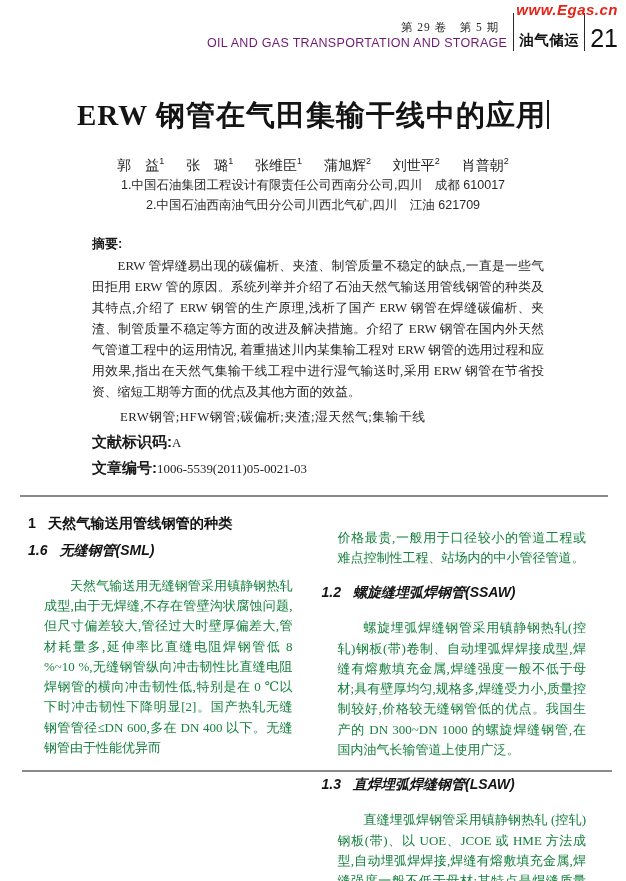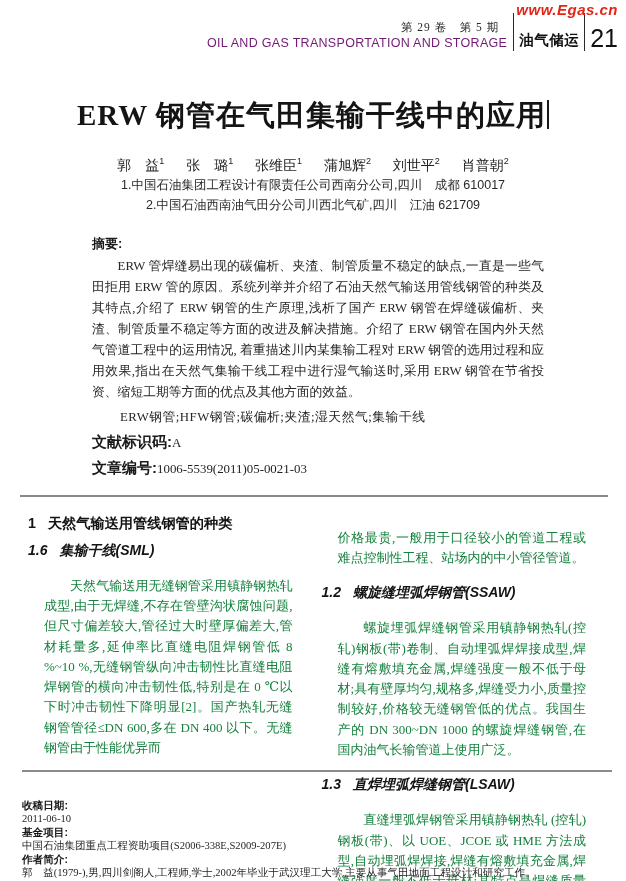--- a/index.html
+++ b/index.html
@@ -140,41 +140,33 @@
 </div>
 
 <hr class="rule">
 
 <div class="columns">
   <div class="col">
     <div class="sec-h">
       <span class="no">1</span><span>天然气输送用管线钢管的种类</span>
     </div>
     <div class="sub-h">
-      <span class="no">1.6</span><span>集输干线(SML)</span>
+      <span class="no">1.6</span><span>无缝钢管(SML)</span>
     </div>
     <p class="bodytext">天然气输送用无缝钢管采用镇静钢热轧成型,由于无焊缝,不存在管壁沟状腐蚀问题,但尺寸偏差较大,管径过大时壁厚偏差大,管材耗量多,延伸率比直缝电阻焊钢管低 8 %~10 %,无缝钢管纵向冲击韧性比直缝电阻焊钢管的横向冲击韧性低,特别是在 0 ℃以下时冲击韧性下降明显[2]。国产热轧无缝钢管管径≤DN 600,多在 DN 400 以下。无缝钢管由于性能优异而</p>
   </div>
 
   <div class="col">
     <p class="bodytext noindent">价格最贵,一般用于口径较小的管道工程或难点控制性工程、站场内的中小管径管道。</p>
     <div class="sub-h">
       <span class="no">1.2</span><span>螺旋缝埋弧焊钢管(SSAW)</span>
     </div>
     <p class="bodytext">螺旋埋弧焊缝钢管采用镇静钢热轧(控轧)钢板(带)卷制、自动埋弧焊焊接成型,焊缝有熔敷填充金属,焊缝强度一般不低于母材;具有壁厚均匀,规格多,焊缝受力小,质量控制较好,价格较无缝钢管低的优点。我国生产的 DN 300~DN 1000 的螺旋焊缝钢管,在国内油气长输管道上使用广泛。</p>
     <div class="sub-h">
       <span class="no">1.3</span><span>直焊埋弧焊缝钢管(LSAW)</span>
     </div>
     <p class="bodytext">直缝埋弧焊钢管采用镇静钢热轧 (控轧) 钢板(带)、以 UOE、JCOE 或 HME 方法成型,自动埋弧焊焊接,焊缝有熔敷填充金属,焊缝强度一般不低于母材;其特点是焊缝质量好,端口尺寸精度高,易于对口焊</p>
   </div>
 </div>
 
 <div class="footer">
   <hr class="frule">
-  <div class="fblock">
-    <div class="fline flabel">收稿日期:</div>
-    <div class="fline">2011-06-10</div>
-    <div class="fline flabel">基金项目:</div>
-    <div class="fline">中国石油集团重点工程资助项目(S2006-338E,S2009-207E)</div>
-    <div class="fline flabel">作者简介:</div>
-    <div class="fline">郭　益(1979-),男,四川剑阁人,工程师,学士,2002年毕业于武汉理工大学,主要从事气田地面工程设计和研究工作。</div>
-  </div>
 </div>
 
 </body></html>

